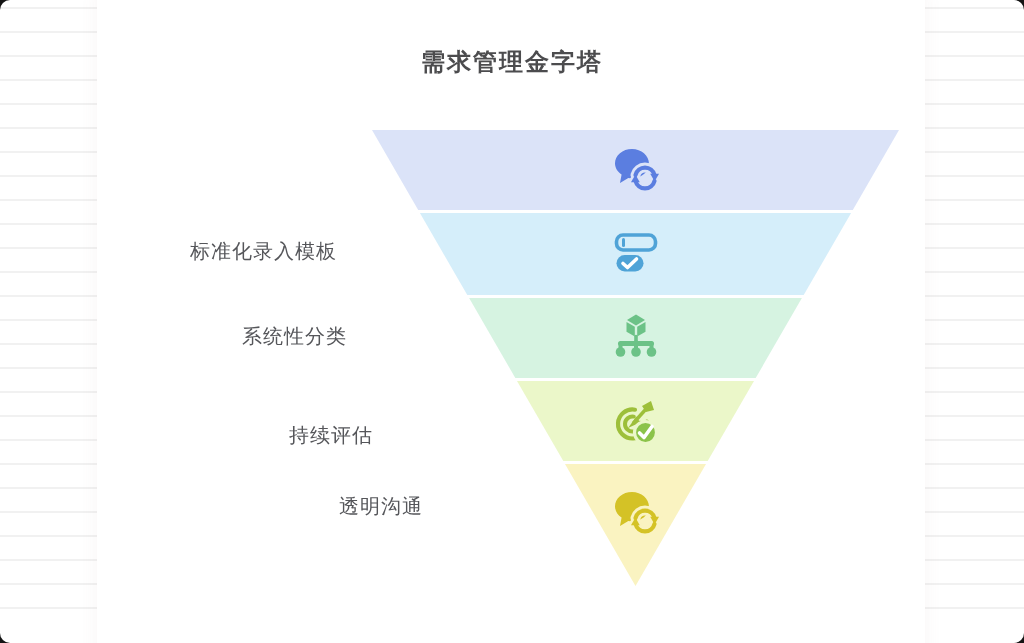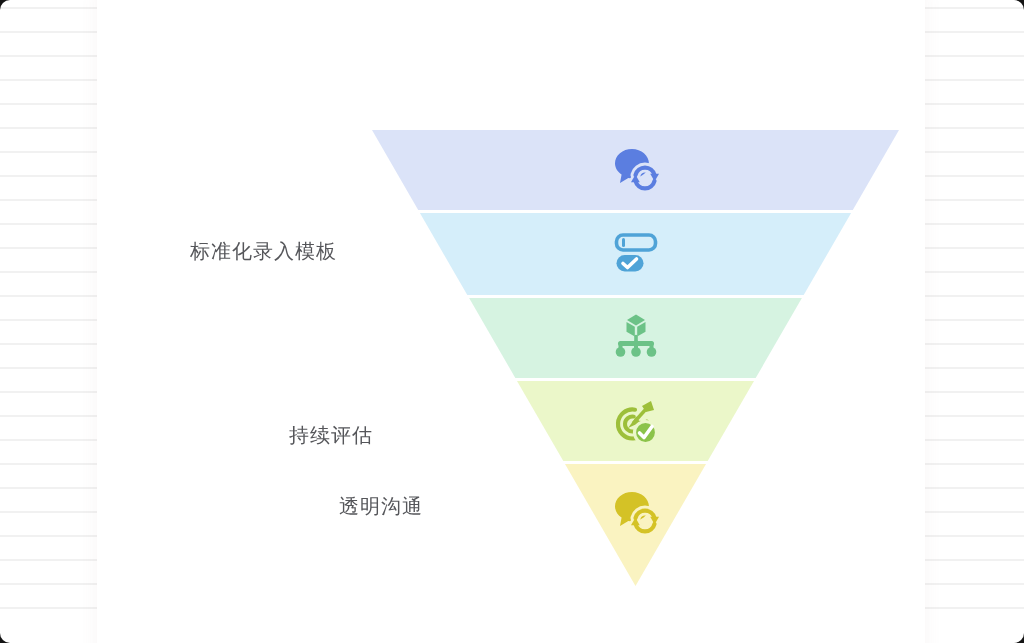--- a/index.html
+++ b/index.html
@@ -45,22 +45,24 @@
   .label-3 { top: 323px; right: 677px; }
   .label-4 { top: 422px; right: 651px; }
   .label-5 { top: 493px; right: 601px; }
 </style>
 </head>
 <body>
 
 <div class="screen">
   <div class="card"></div>
 
+  <div class="title">需求管理金字塔</div>
 
   <div class="lvl-label label-2">标准化录入模板</div>
+  <div class="lvl-label label-3">系统性分类</div>
   <div class="lvl-label label-4">持续评估</div>
   <div class="lvl-label label-5">透明沟通</div>
 
   <div class="funnel">
     <div class="band band-1" style="background-color: rgb(219, 227, 248);"></div>
     <div class="band band-2" style="background-color: rgb(213, 238, 250);"></div>
     <div class="band band-3" style="background-color: rgb(214, 243, 225);"></div>
     <div class="band band-4" style="background-color: rgb(235, 247, 201);"></div>
     <div class="band band-5" style="background-color: rgb(250, 243, 193);"></div>
 

